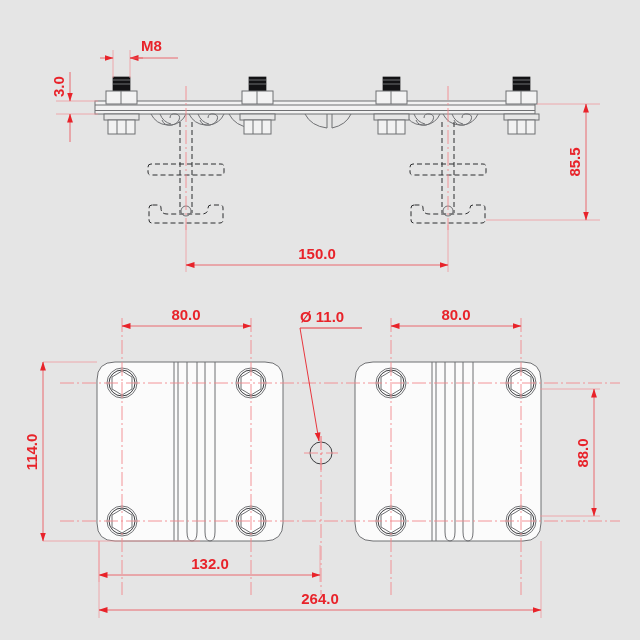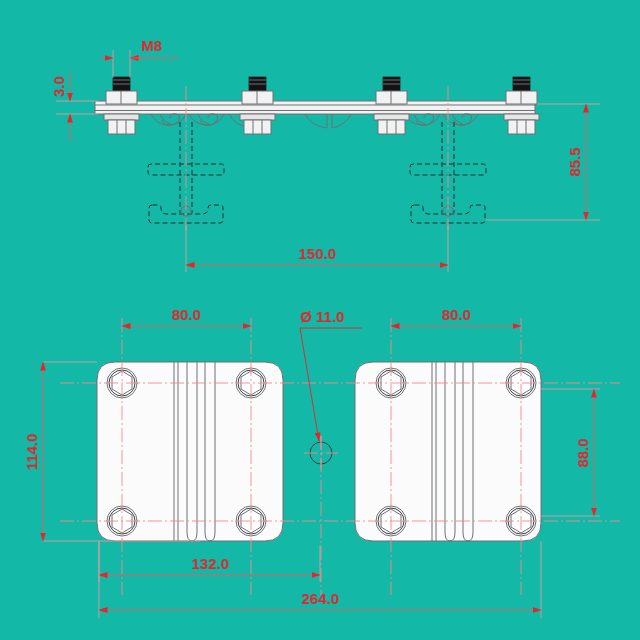--- a/index.html
+++ b/index.html
@@ -8,21 +8,21 @@
     padding: 0;
     background: #ffffff;
   }
   body {
     font-family: "Liberation Sans", sans-serif;
   }
   #sheet {
     position: relative;
     width: 640px;
     height: 640px;
-    background: #14b8a6;
+    background: #e5e5e5;
     overflow: hidden;
   }
   #sheet svg {
     position: absolute;
     top: 0;
     left: 0;
     width: 640px;
     height: 640px;
   }
   .dim-text {

